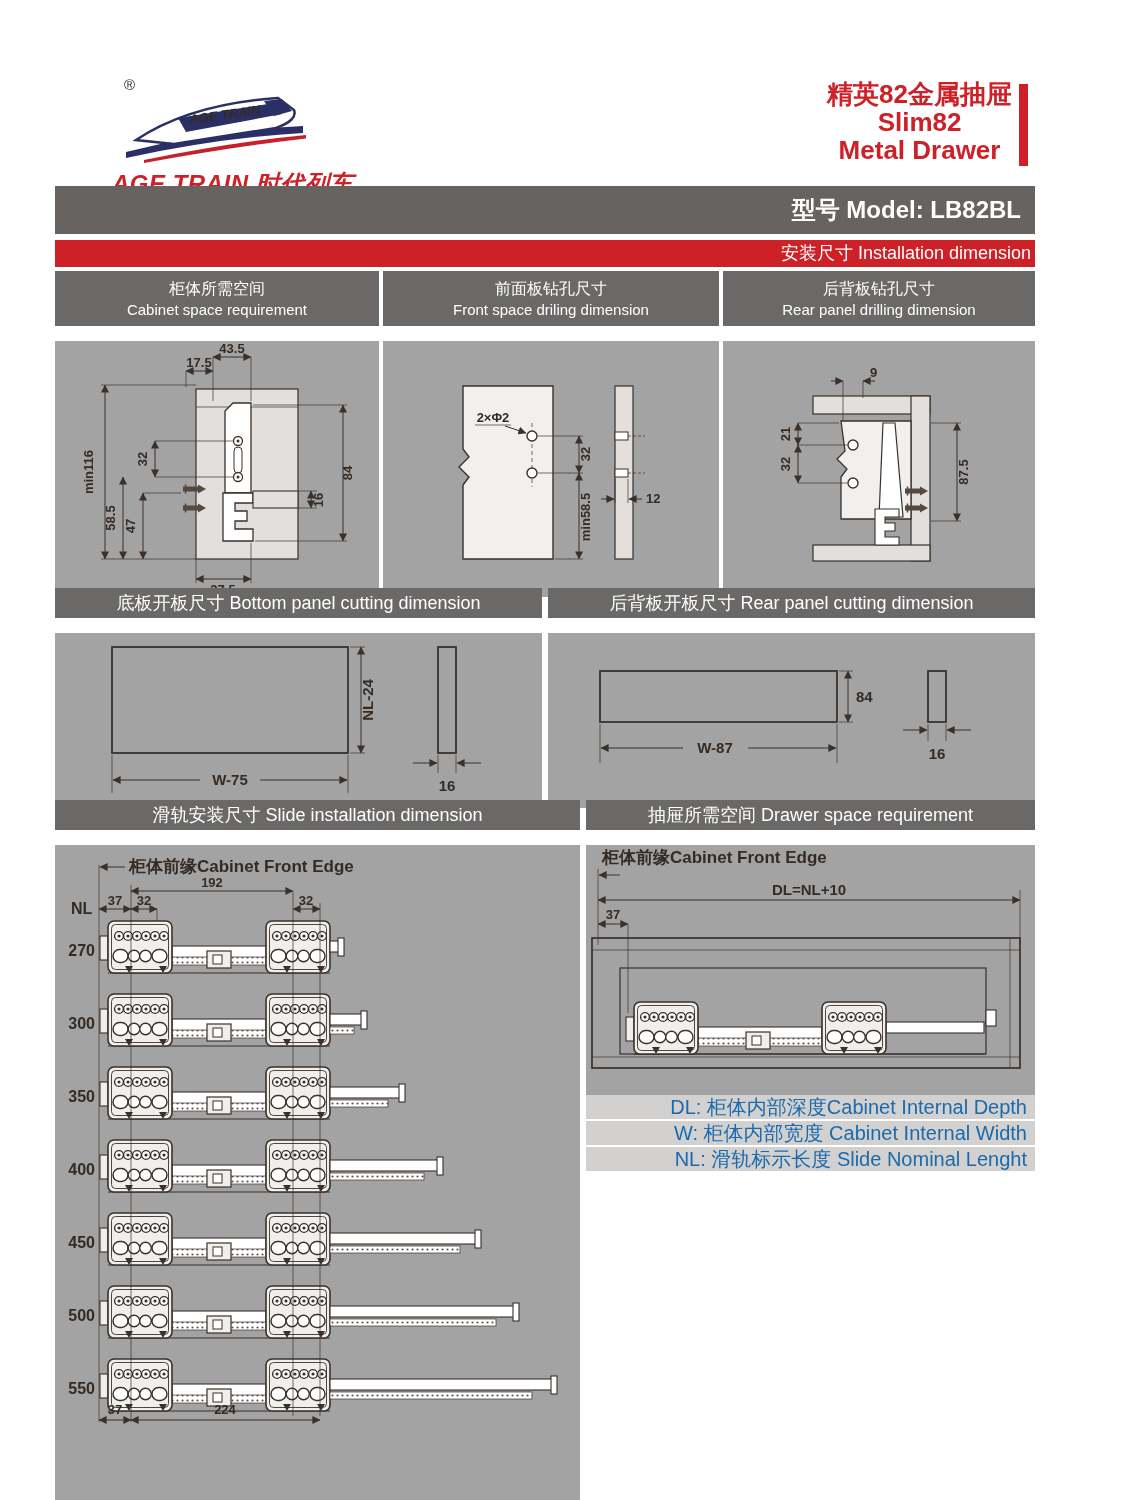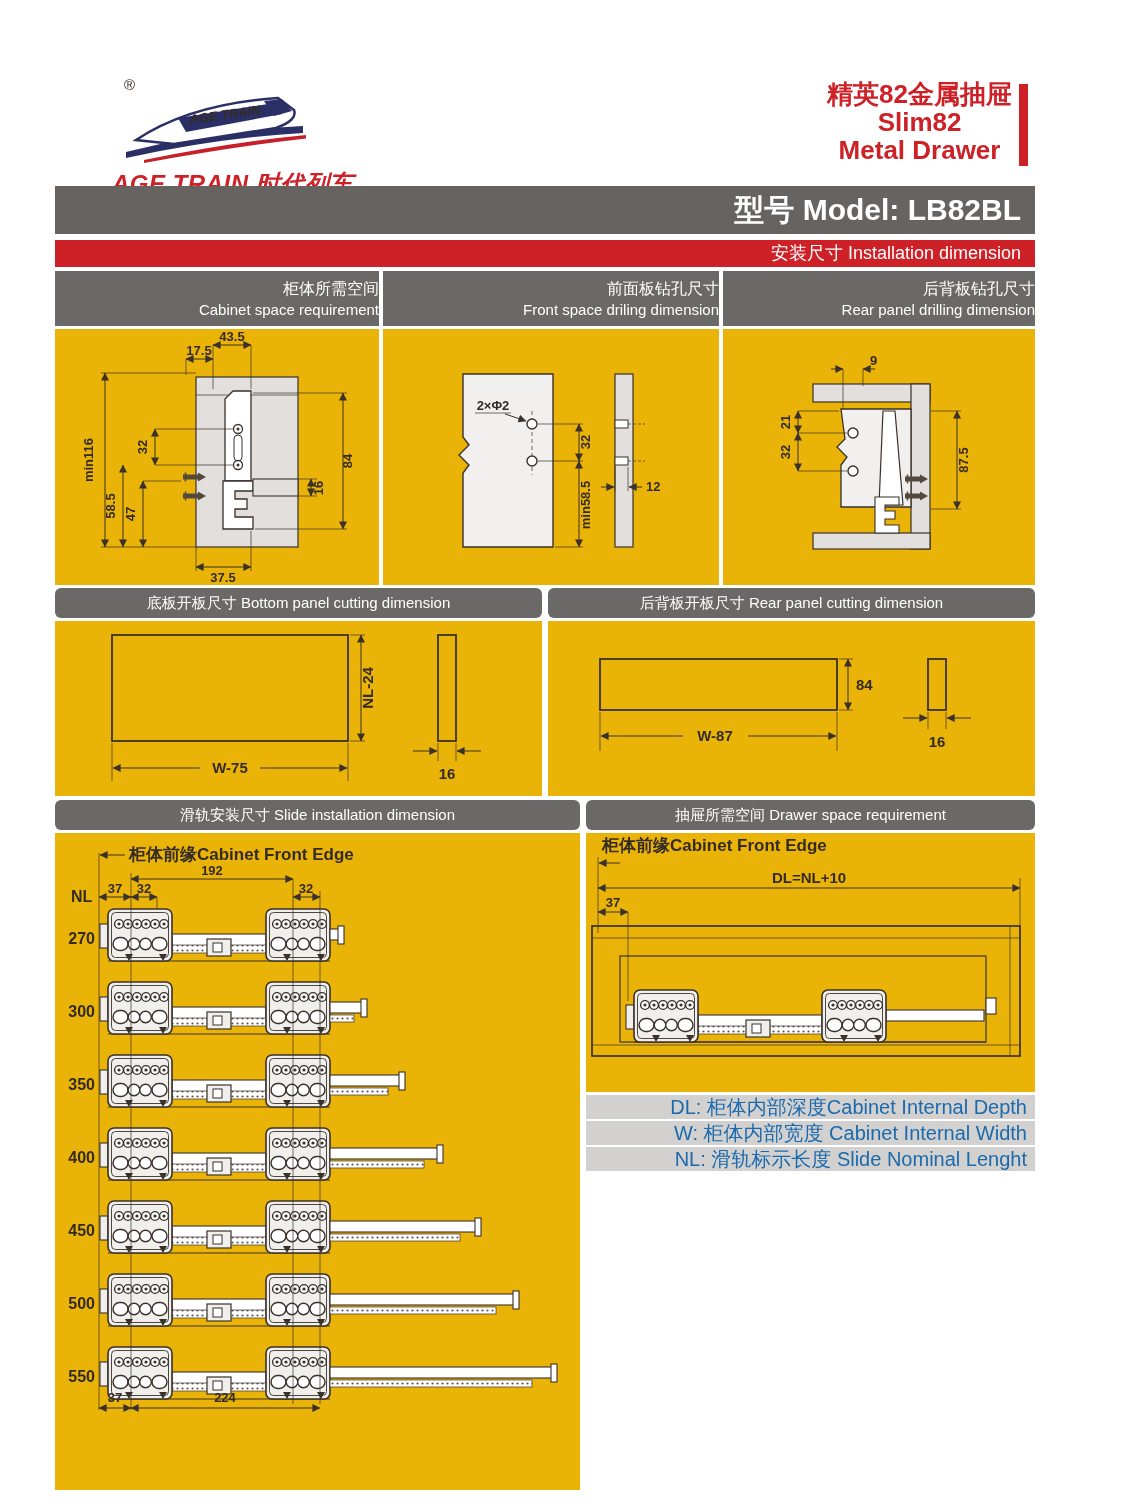--- a/index.html
+++ b/index.html
@@ -7,31 +7,31 @@
   #page{position:relative;width:1133px;height:1500px;background:#fff;overflow:hidden;}
   .abs{position:absolute;}
   
   #brand-text{position:absolute;left:112px;top:168px;width:215px;text-align:center;
     color:#cd2127;font-weight:bold;font-style:italic;font-size:24px;letter-spacing:.5px;white-space:nowrap;}
   #product-block{position:absolute;right:121px;top:80px;text-align:center;color:#cd2127;
     font-weight:bold;font-size:26px;line-height:28px;}
   #product-rule{position:absolute;right:105px;top:84px;width:9px;height:82px;background:#cd2127;}
   
   #model-bar{position:absolute;left:55px;top:186px;width:980px;height:48px;background:#666361;
-    color:#fff;font-size:30px;font-weight:bold;text-align:right;line-height:48px;box-sizing:border-box;padding-right:14px;}
+    color:#fff;font-size:24px;font-weight:bold;text-align:right;line-height:48px;box-sizing:border-box;padding-right:14px;}
   #install-bar{position:absolute;left:55px;top:240px;width:980px;height:27px;background:#cd2127;
-    color:#fff;font-size:18px;text-align:right;line-height:27px;box-sizing:border-box;padding-right:14px;}
+    color:#fff;font-size:18px;text-align:right;line-height:27px;box-sizing:border-box;padding-right:4px;}
   
   .hdr{position:absolute;background:#6b6967;color:#fff;display:flex;flex-direction:column;
-    align-items:flex-end;justify-content:center;text-align:center;}
+    align-items:center;justify-content:center;text-align:center;}
   .hdr .cn{font-size:16px;line-height:22px;}
   .hdr .en{font-size:15px;line-height:20px;}
-  .hdr1{font-size:15px;line-height:30px;flex-direction:row;border-radius:6px;}
+  .hdr1{font-size:18px;line-height:30px;flex-direction:row;}
   
-  .panel{position:absolute;background:#eab308;}
+  .panel{position:absolute;background:#a3a3a3;margin-top:12px;}
   svg{display:block;}
   svg text{font-family:"Liberation Sans","DejaVu Sans",sans-serif;fill:#342b25;}
   .d{font-size:13px;font-weight:bold;}
   .d2{font-size:15px;font-weight:bold;}
   .cnl{font-size:17px;font-weight:bold;}
   .nl{font-size:16px;font-weight:bold;}
   .dim{stroke:#3a312b;stroke-width:1;marker-start:url(#ar);marker-end:url(#ar);}
   .dima{stroke:#3a312b;stroke-width:1;marker-end:url(#ar);}
   .ext{stroke:#3a312b;stroke-width:0.7;}
   

